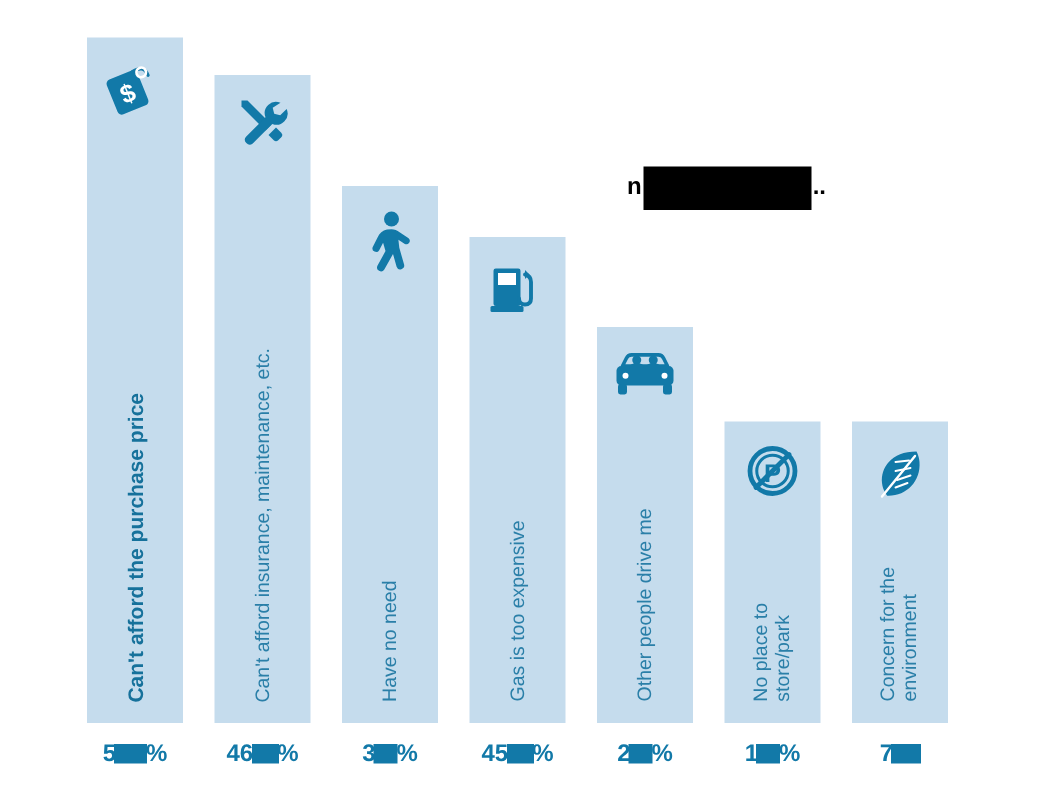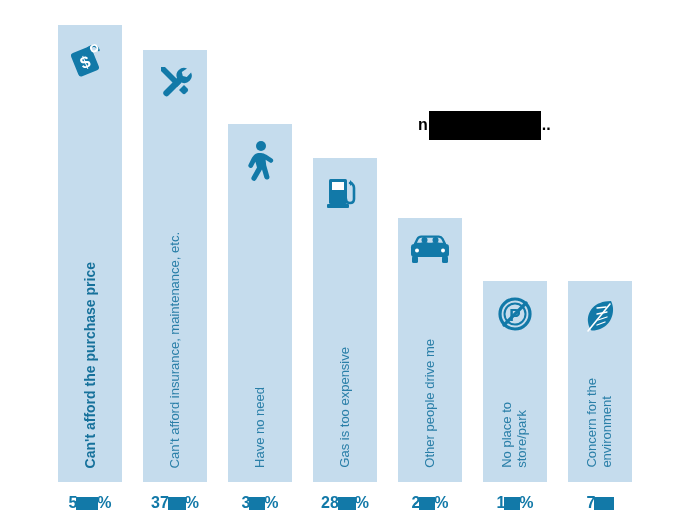--- a/index.html
+++ b/index.html
@@ -162,21 +162,21 @@
         <path d="M7 7 l4 0 l16 16 l-4 4 l-16 -16 z" fill="#1279a8" stroke="none"></path>
         <path d="M28.5 33.5 l-3.5 -3.5 l5 -5 l3.5 3.5 a2.2 2.2 0 0 1 0 3 l-2 2 a2.2 2.2 0 0 1 -3 0 z" fill="#1279a8" stroke="none"></path>
         <path d="M33 8.5 a7.5 7.5 0 0 0 -10 9.6 l-13 13 a3.2 3.2 0 0 0 4.5 4.5 l13 -13 a7.5 7.5 0 0 0 9.6 -10 l-4.3 4.3 l-4 -1 l-1 -4 z" fill="#1279a8" stroke="none"></path>
       </g>
     </svg>
         </div>
         <div class="bar-label" style="top: 61px; height: 357px;">
           <span>Can't afford insurance, maintenance, etc.</span>
         </div>
       </div>
-      <div class="value-label" style="left: 143px;"><span>37</span><span class="val-redaction" style="width: 18px;"></span><span>%</span></div>
+      <div class="value-label" style="left: 143px;"><span>46</span><span class="val-redaction" style="width: 18px;"></span><span>%</span></div>
       <div class="bar-col" style="left: 228px; bottom: 48px; height: 358px;">
         <div class="bar" style="height: 358px;"></div>
         <div class="bar-icon" style="top: 12px; height: 52px;">
           <svg width="38" height="46" viewBox="0 0 38 46" fill="#1279a8">
       <circle cx="20" cy="7" r="5"></circle>
       <path d="M17 14 c-3 0.6 -5 2.6 -6.3 5.3 l-3.2 6.4 a2.4 2.4 0 0 0 4.3 2.1 l2.6 -5 l1.6 5.6 l-5.3 9.6 a2.6 2.6 0 0 0 4.5 2.6 l5.8 -10.2 l2.4 8.4 a2.6 2.6 0 0 0 5 -1.4 l-3.2 -11.2 l-0.6 -5.4 l4.3 2.8 a2.3 2.3 0 0 0 2.5 -3.8 l-6 -4 c-1.6 -1.1 -3.5 -1.9 -5.4 -1.9 z"></path>
     </svg>
         </div>
         <div class="bar-label" style="top: 68px; height: 276px;">
           <span>Have no need</span>
@@ -191,21 +191,21 @@
       <rect x="8" y="11" width="12" height="8" fill="#ffffff"></rect>
       <rect x="3" y="33" width="22" height="4" rx="1" fill="#1279a8"></rect>
       <path d="M26 12 q4 1 4 5 l0 11 q0 4 -4 4 q-4 0 -4 -4" stroke="#1279a8" stroke-width="2.6" fill="none" stroke-linecap="round"></path>
       <path d="M26 12 l0 -3 l3 3 l-3 3 z" fill="#1279a8"></path>
     </svg>
         </div>
         <div class="bar-label" style="top: 64px; height: 246px;">
           <span>Gas is too expensive</span>
         </div>
       </div>
-      <div class="value-label" style="left: 313px;"><span>28</span><span class="val-redaction" style="width: 18px;"></span><span>%</span></div>
+      <div class="value-label" style="left: 313px;"><span>45</span><span class="val-redaction" style="width: 18px;"></span><span>%</span></div>
       <div class="bar-col" style="left: 398px; bottom: 48px; height: 264px;">
         <div class="bar" style="height: 264px;"></div>
         <div class="bar-icon" style="top: 7px; height: 52px;">
           <svg width="48" height="38" viewBox="0 0 48 38" fill="#1279a8">
       <path d="M9 12 l2.6 -5.2 a4 4 0 0 1 3.6 -2.2 h17.6 a4 4 0 0 1 3.6 2.2 l2.6 5.2 z" fill="none" stroke="#1279a8" stroke-width="2.4" stroke-linejoin="round"></path>
       <rect x="5" y="12" width="38" height="13" rx="3.2"></rect>
       <rect x="6" y="24" width="6" height="7" rx="1.6"></rect>
       <rect x="36" y="24" width="6" height="7" rx="1.6"></rect>
       <circle cx="11" cy="18.5" r="2" fill="#ffffff"></circle>
       <circle cx="37" cy="18.5" r="2" fill="#ffffff"></circle>

